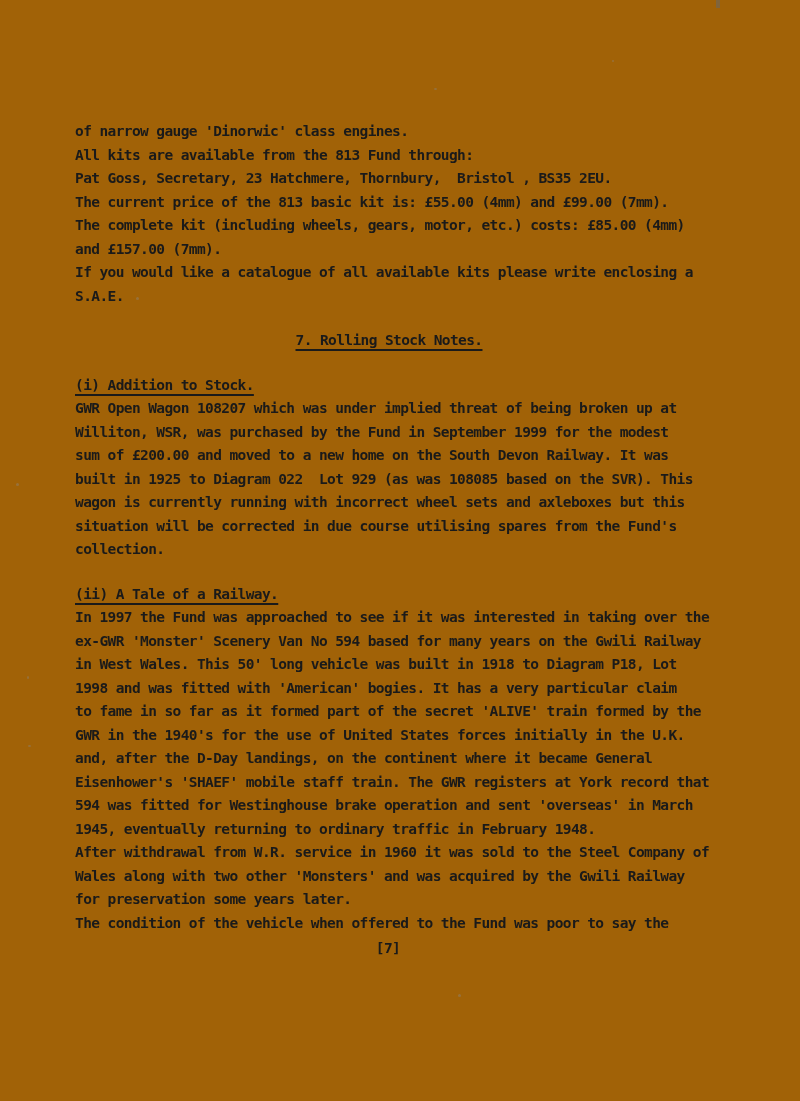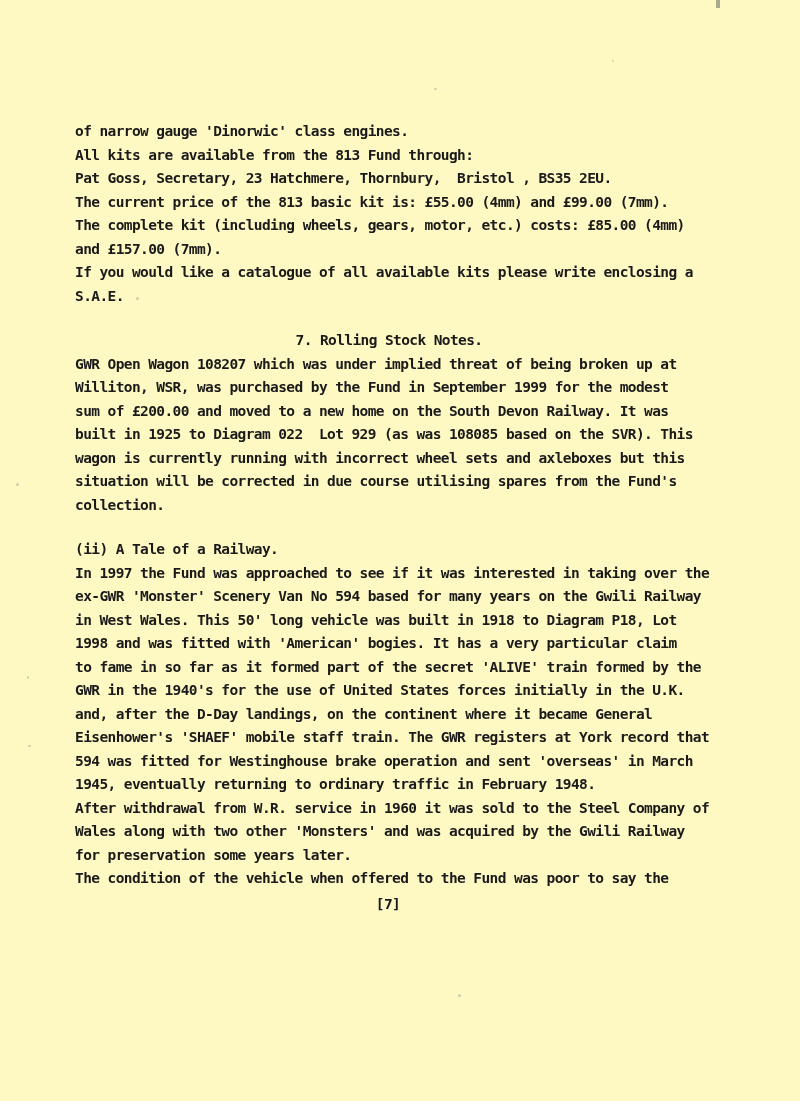--- a/index.html
+++ b/index.html
@@ -6,41 +6,42 @@
   body {
     width: 800px; height: 1101px;
     background: #f4f4f2;
     font-family: "DejaVu Sans Mono", "Liberation Mono", monospace;
     position: relative;
     overflow: hidden;
   }
   .sheet {
     position: absolute; left: 0; top: 0;
     width: 800px; height: 1101px;
-    background: #fef9c3;
+    background: #a16207;
   }
   .textcol {
     position: absolute;
     left: 75px; top: 120px;
     width: 680px;
     color: #1a1a1a;
     font-size: 14.5px;
     font-weight: bold;
     line-height: 23.5px;
     letter-spacing: -0.6px;
   }
   .block {
     white-space: pre;
     margin: 0;
   }
   .gap-before { margin-top: 21px; }
   .center-line { text-align: center; white-space: pre; }
   .heading-line { transform: translateX(-26px); }
   .pageno-line { transform: translateX(-27px); margin-top: 2px; }
   .u {
+    text-decoration: underline;
     text-underline-offset: 4px;
     text-decoration-thickness: 1.5px;
     text-align: center;
   }
   .speck {
     position: absolute;
     background: #8a8a8a;
     border-radius: 50%;
     opacity: 0.4;
   }
@@ -70,20 +71,21 @@
 All kits are available from the 813 Fund through:
 Pat Goss, Secretary, 23 Hatchmere, Thornbury,  Bristol , BS35 2EU.
 The current price of the 813 basic kit is: £55.00 (4mm) and £99.00 (7mm).
 The complete kit (including wheels, gears, motor, etc.) costs: £85.00 (4mm)
 and £157.00 (7mm).
 If you would like a catalogue of all available kits please write enclosing a
 S.A.E.</div>
 
     <div class="center-line heading-line gap-before"><span class="u">7. Rolling Stock Notes.</span></div>
 
+    <div class="block gap-before"><span class="u">(i) Addition to Stock.</span></div>
 
     <div class="block">GWR Open Wagon 108207 which was under implied threat of being broken up at
 Williton, WSR, was purchased by the Fund in September 1999 for the modest
 sum of £200.00 and moved to a new home on the South Devon Railway. It was
 built in 1925 to Diagram 022  Lot 929 (as was 108085 based on the SVR). This
 wagon is currently running with incorrect wheel sets and axleboxes but this
 situation will be corrected in due course utilising spares from the Fund's
 collection.</div>
 
     <div class="block gap-before"><span class="u">(ii) A Tale of a Railway.</span></div>

